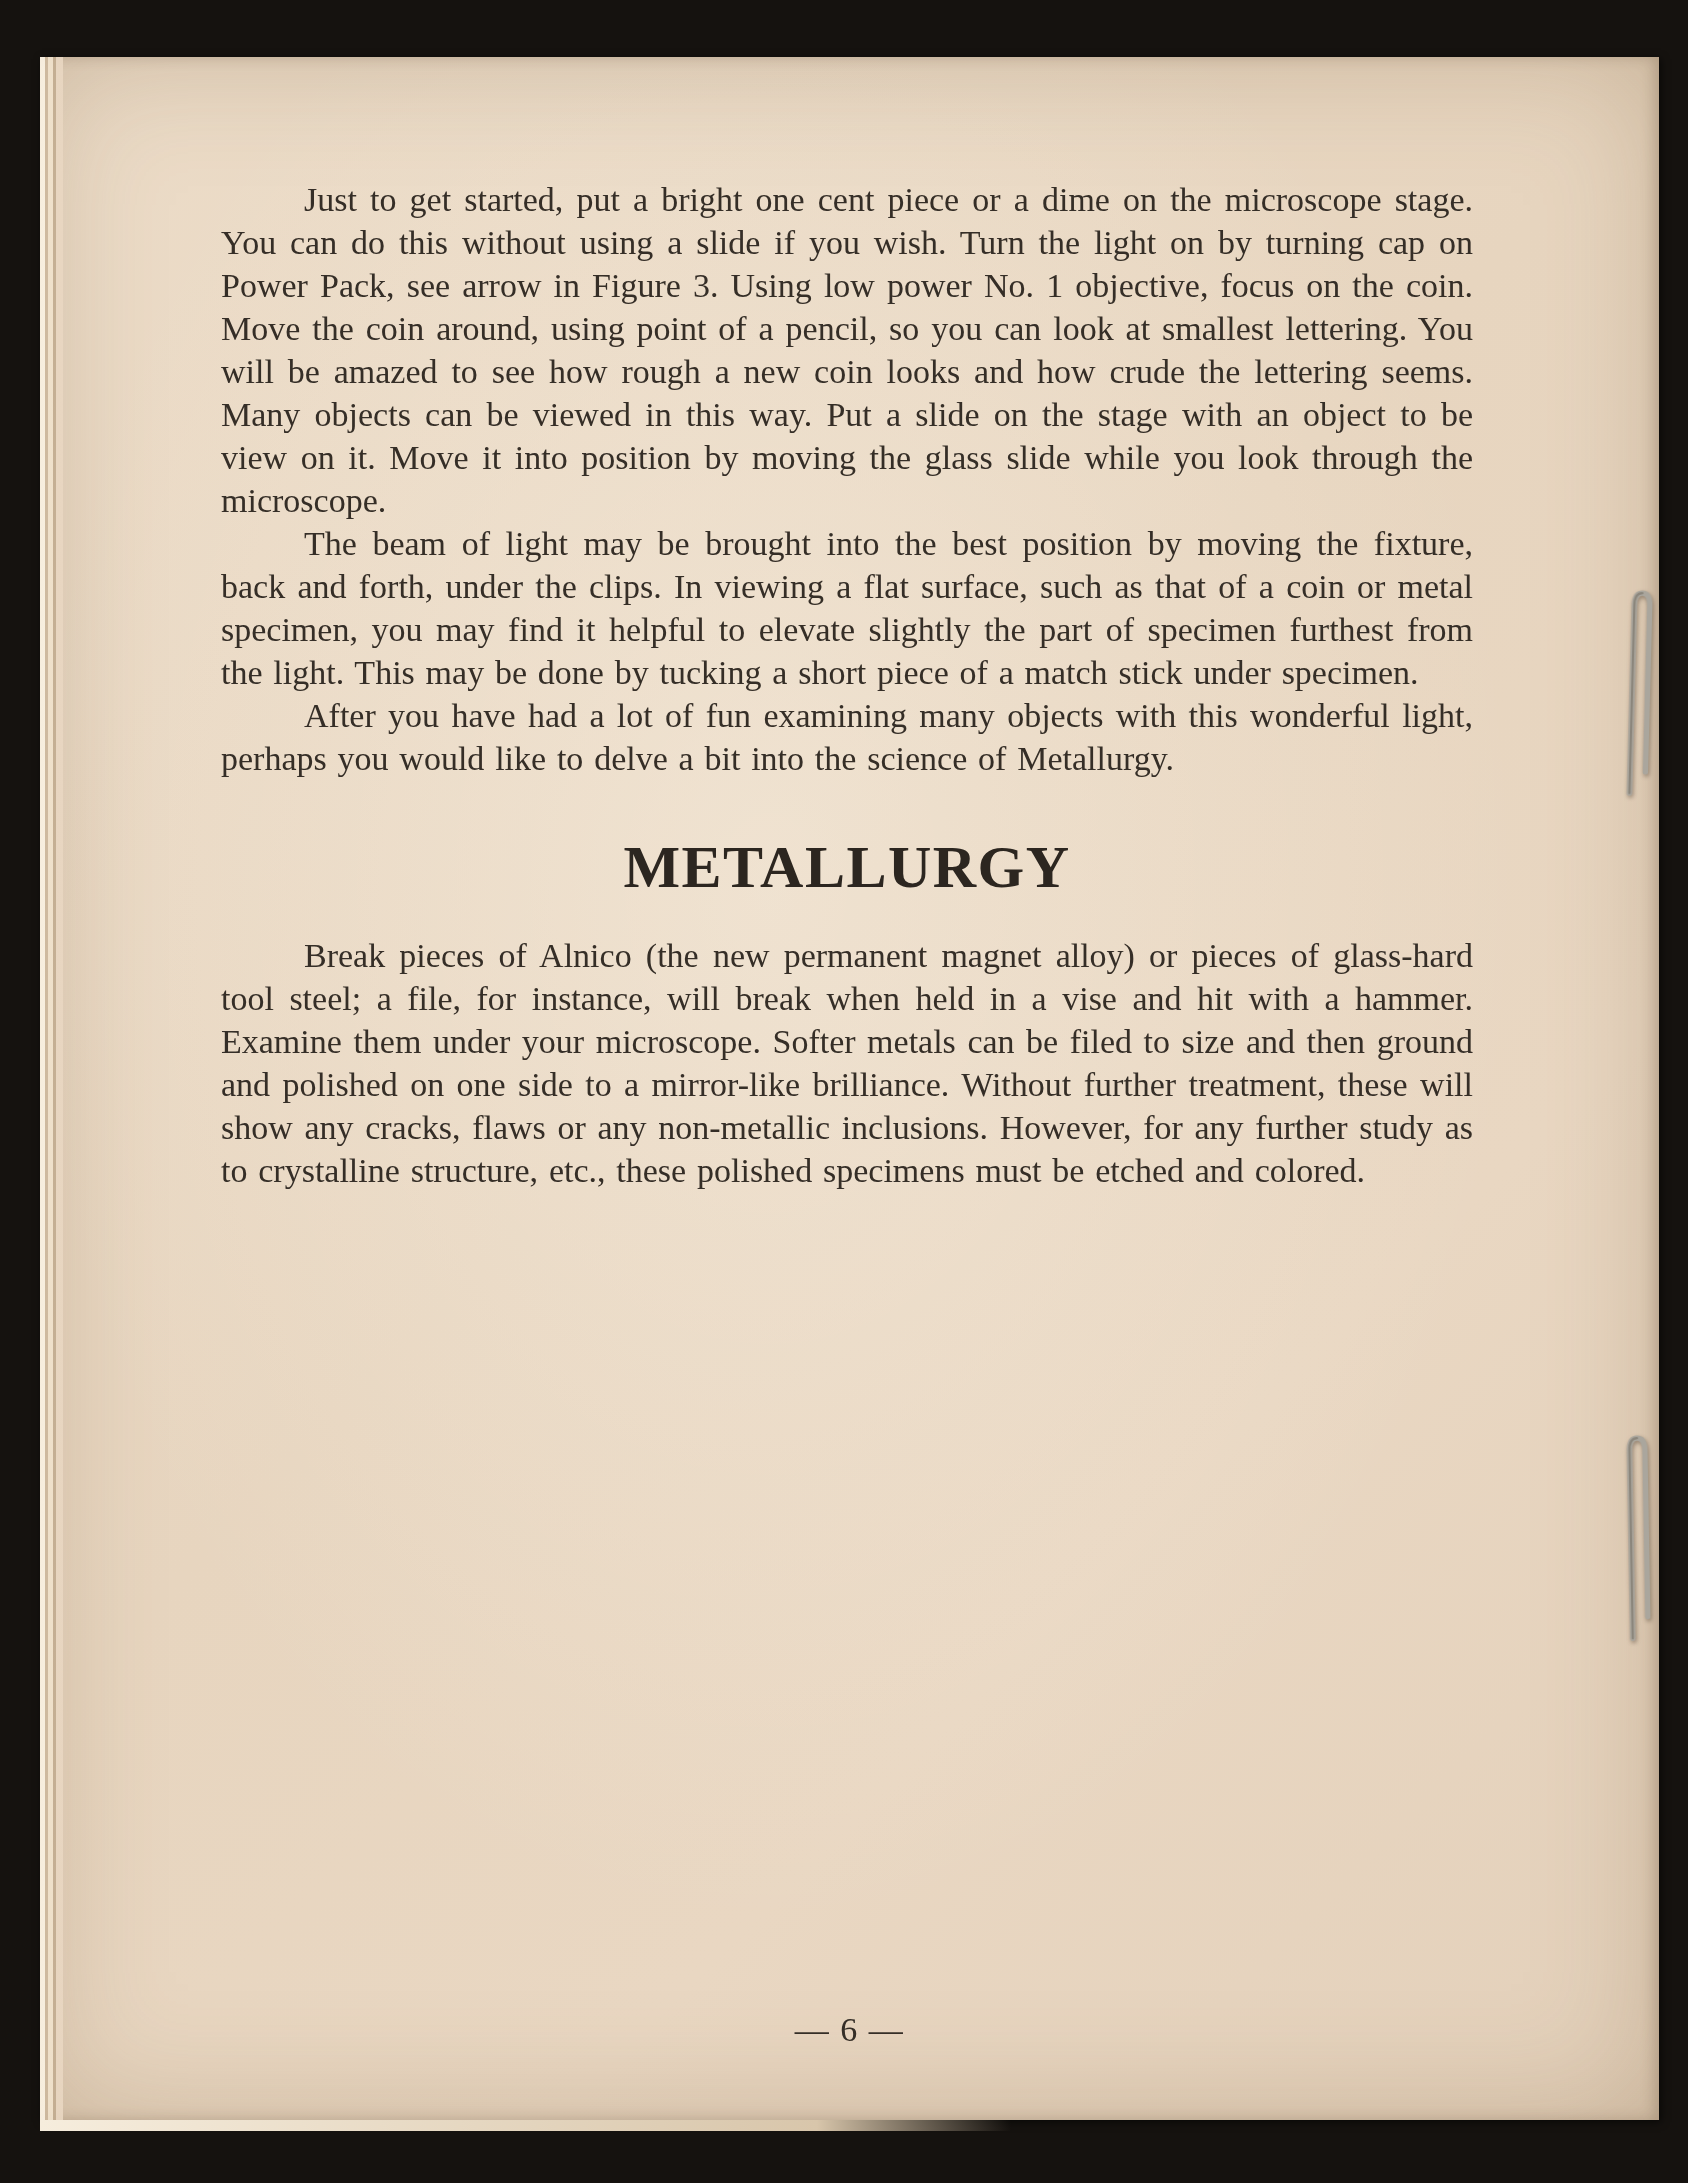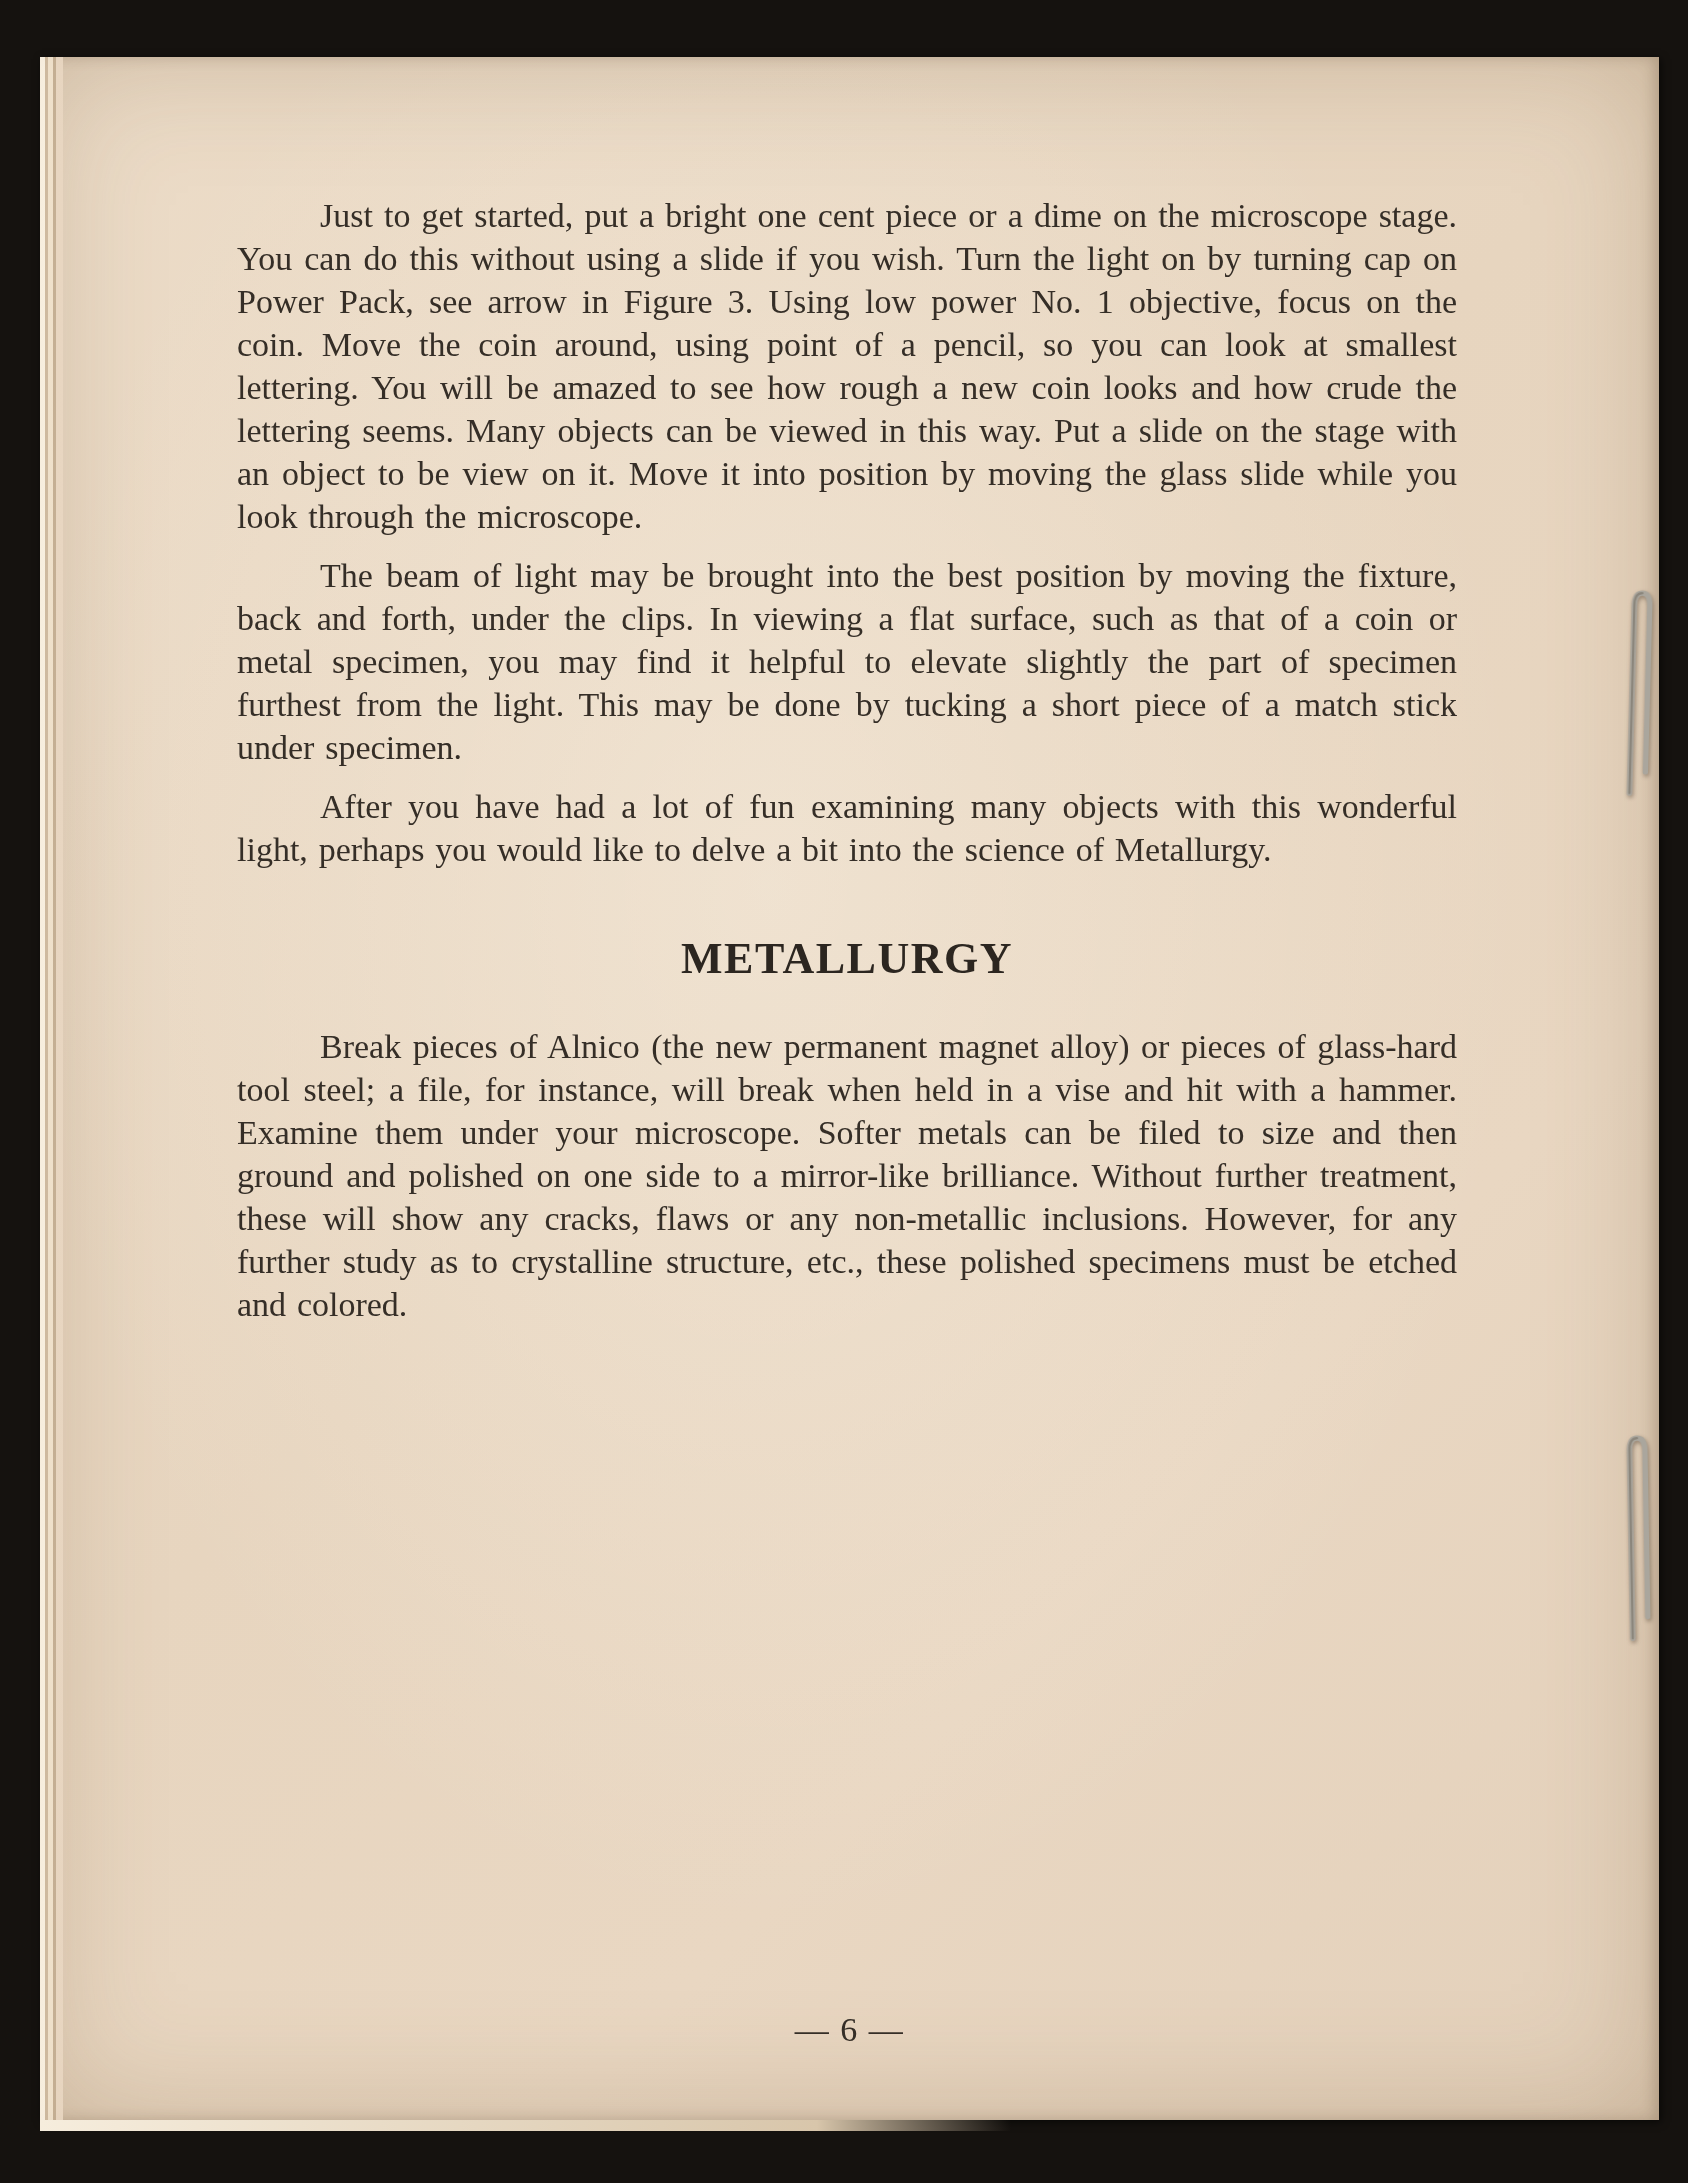--- a/index.html
+++ b/index.html
@@ -56,29 +56,29 @@
     position: absolute;
     left: 181px;
     top: 121px;
     width: 1252px;
     color: #352e27;
     font-size: 34px;
     line-height: 43px;
     text-align: justify;
   }
   .content p {
-    margin: 16px;
+    margin: 0;
     text-indent: 83px;
     word-spacing: 2.3px;
     text-rendering: optimizeLegibility;
   }
   .section-heading {
     margin: 63px 0 42px 0;
     text-align: center;
-    font-size: 44px;
+    font-size: 60px;
     line-height: 49px;
     font-weight: bold;
     letter-spacing: 1.5px;
     word-spacing: 10.8px;
     color: #2c2620;
     text-indent: 0;
   }
   .page-number {
     position: absolute;
     left: 0;

